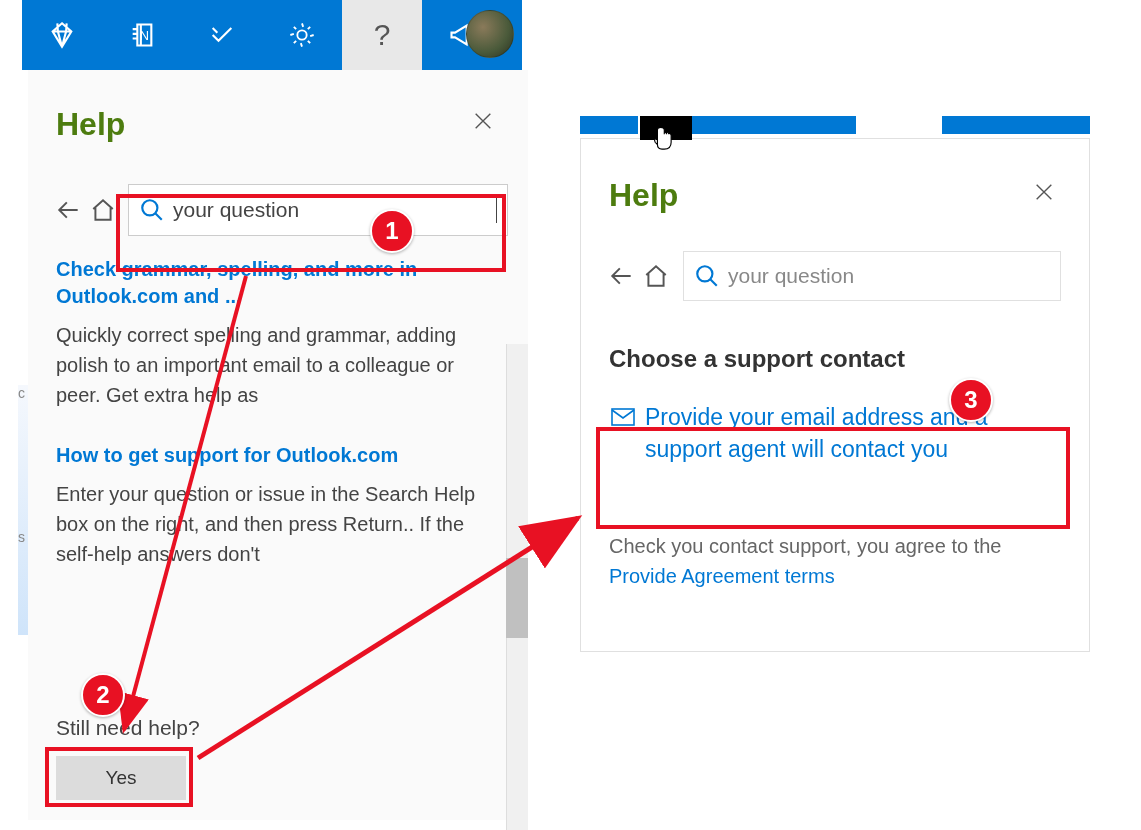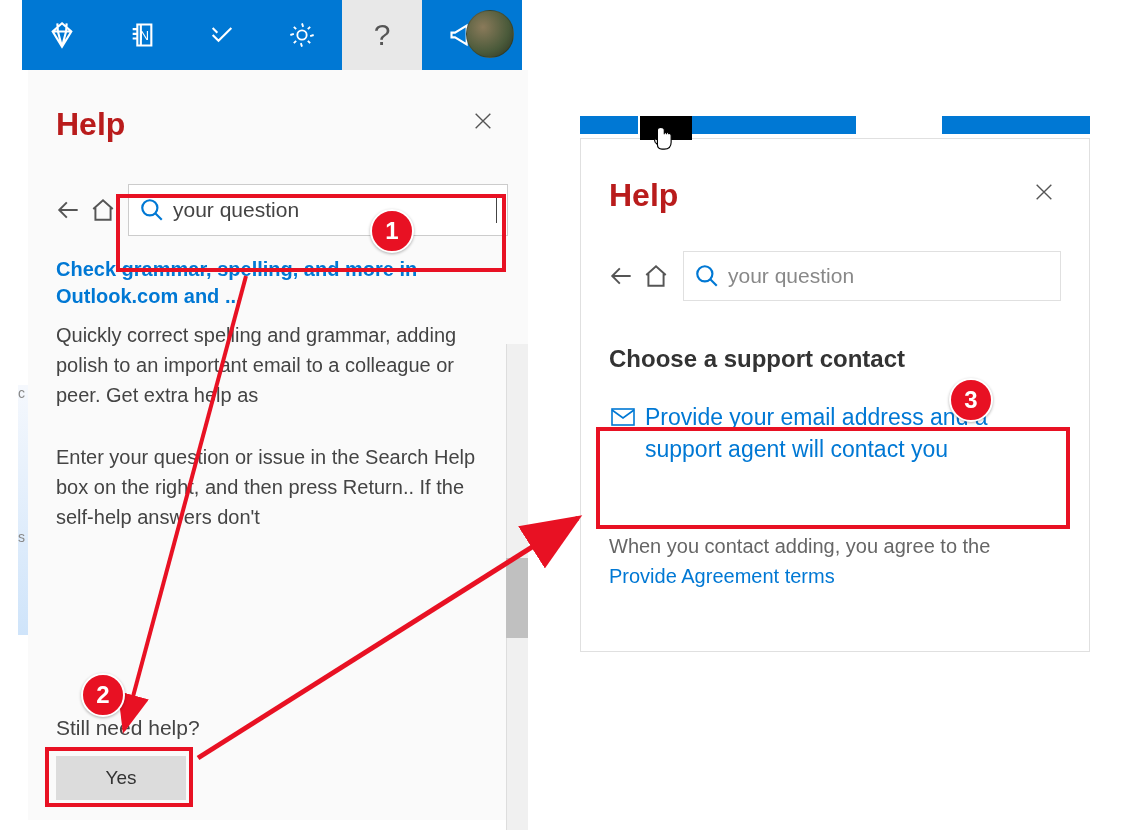--- a/index.html
+++ b/index.html
@@ -70,21 +70,21 @@
     }
     .help-header {
       display: flex;
       justify-content: space-between;
       align-items: center;
       padding: 34px 28px 20px 28px;
     }
     .help-title {
       font-size: 32px;
       font-weight: 600;
-      color: #b91c1c;
+      color: #4d7c0f;
     }
     .close-x {
       font-size: 24px;
       color: #555;
       cursor: pointer;
       padding: 6px;
     }
     
     .search-row {
       display: flex;
@@ -435,20 +435,21 @@
 
     <div class="scrollbar-track"></div>
     <div class="scrollbar-thumb"></div>
 
     <div class="results-area">
       <div class="result-item">
         <div class="result-title">Check grammar, spelling, and more in Outlook.com and ...</div>
         <div class="result-desc">Quickly correct spelling and grammar, adding polish to an important email to a colleague or peer. Get extra help as</div>
       </div>
       <div class="result-item">
+        <div class="result-title">How to get support for Outlook.com</div>
         <div class="result-desc">Enter your question or issue in the Search Help box on the right, and then press Return.. If the self-help answers don't</div>
       </div>
     </div>
 
     <div class="still-need">
       <div class="still-need-label">Still need help?</div>
       <div class="btn-row">
         <button class="btn">Yes</button>
       </div>
     </div>
@@ -496,21 +497,21 @@
 
     <div class="support-option">
       <svg class="mail-icon" viewBox="0 0 24 18">
           <rect x="1" y="1" width="22" height="16" fill="none" stroke="#0078d4" stroke-width="1.6"></rect>
           <path d="M1 2 L12 10 L23 2" fill="none" stroke="#0078d4" stroke-width="1.6"></path>
         </svg>
       <div class="support-option-text">Provide your email address and a support agent will contact you</div>
     </div>
 
     <div class="terms-text">
-      <span>When you contact adding, you agree to the </span><span class="terms-link">Provide Agreement terms</span>
+      <span>Check you contact support, you agree to the </span><span class="terms-link">Provide Agreement terms</span>
     </div>
   </div>
 </div>
 
 <div class="annotation-box-1"></div>
 <div class="annotation-box-2"></div>
 <div class="annotation-box-3"></div>
 
 <div class="badge badge-1">1</div>
 <div class="badge badge-2">2</div>

